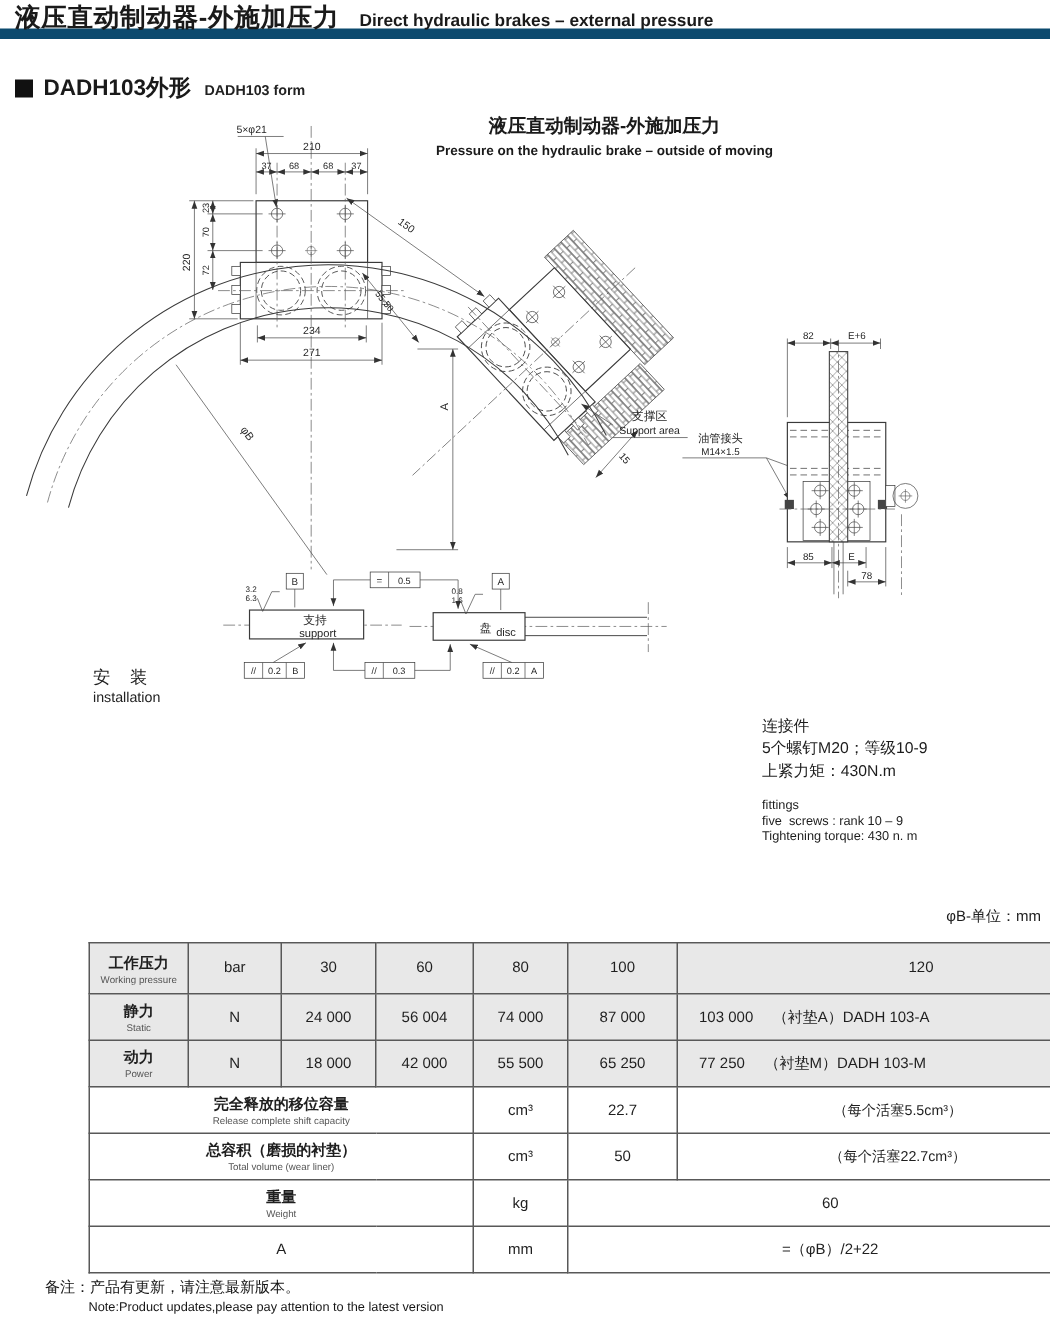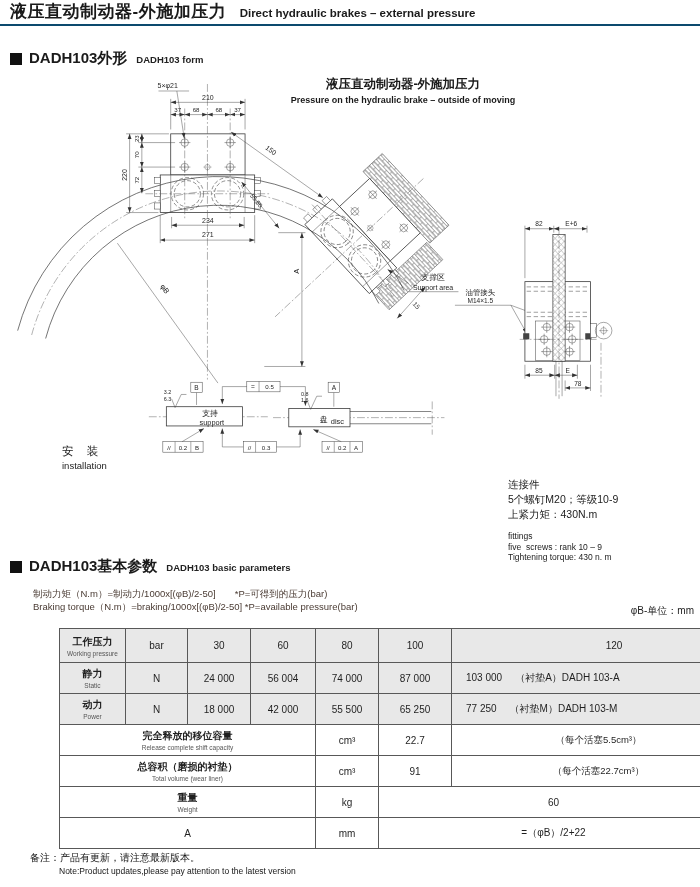--- a/index.html
+++ b/index.html
@@ -1,21 +1,21 @@
 <!DOCTYPE html>
 <html><head>
 <meta charset="utf-8">
 <style>
   html,body{margin:0;padding:0;background:#fff;}
   .page{position:relative;width:700px;height:887px;background:#fff;overflow:hidden;
         font-family:"Liberation Sans","DejaVu Sans",sans-serif;color:#1a1a1a;}
   .abs{position:absolute;}
 
   
-  .hdr-bar{top:0;left:0;width:700px;height:26px;border-bottom:2px solid #0c4a6e;padding-left:10px;box-sizing:border-box;}
+  .hdr-bar{top:0;left:0;width:700px;height:26px;border-bottom:7px solid #0c4a6e;padding-left:10px;box-sizing:border-box;}
   .hdr-zh{font-size:17px;font-weight:700;letter-spacing:.5px;}
   .hdr-en{font-size:11.5px;font-weight:700;margin-left:9px;}
 
   
   .sec{display:flex;align-items:baseline;}
   .sq{display:inline-block;width:12px;height:12px;background:#111;margin-right:7px;align-self:center;}
   .sec-zh{font-size:15px;font-weight:700;}
   .sec-en{font-size:9.5px;font-weight:700;margin-left:9px;color:#222;}
 
   
@@ -335,30 +335,21 @@
   <div class="abs fit" style="top:477px;left:508px;">
     <div class="fit-zh">连接件</div>
     <div class="fit-zh">5个螺钉M20；等级10-9</div>
     <div class="fit-zh">上紧力矩：430N.m</div>
     <div class="fit-gap"></div>
     <div class="fit-en">fittings</div>
     <div class="fit-en">five  screws : rank 10 – 9</div>
     <div class="fit-en">Tightening torque: 430 n. m</div>
   </div>
 
-  <div class="abs sec" style="top:557px;left:10px;">
-    <span class="sq"></span>
-    <span class="sec-zh">DADH103基本参数</span>
-    <span class="sec-en">DADH103 basic parameters</span>
-  </div>
-
-  <div class="abs formula" style="top:587px;left:33px;">
-    <div class="f1">制动力矩（N.m）=制动力/1000x[(φB)/2-50]　　*P=可得到的压力(bar)</div>
-    <div class="f2">Braking torque（N.m）=braking/1000x[(φB)/2-50] *P=available pressure(bar)</div>
-  </div>
+
   <div class="abs unitnote" style="top:604px;right:6px;">φB-单位：mm</div>
 
   <table class="params abs" style="top:628px;left:27px;">
     <colgroup>
       <col style="width:66px">
         <col style="width:62px">
         <col style="width:63px">
       <col style="width:65px">
         <col style="width:63px">
         <col style="width:73px">
@@ -409,21 +400,21 @@
         <td>cm³</td>
         <td>22.7</td>
         <td class="c7n">（每个活塞5.5cm³）</td>
       </tr>
       <tr>
         <td colspan="4">
             <div class="tzh">总容积（磨损的衬垫）</div>
             <div class="ten">Total volume (wear liner)</div>
           </td>
         <td>cm³</td>
-        <td>91</td>
+        <td>50</td>
         <td class="c7n">（每个活塞22.7cm³）</td>
       </tr>
       <tr>
         <td colspan="4">
             <div class="tzh">重量</div>
             <div class="ten">Weight</div>
           </td>
         <td>kg</td>
         <td colspan="2">60</td>
       </tr>

